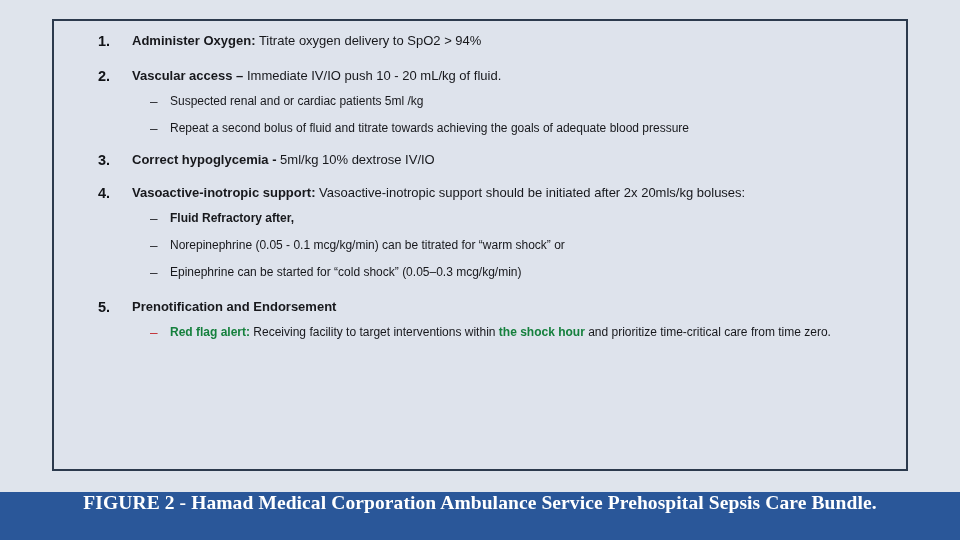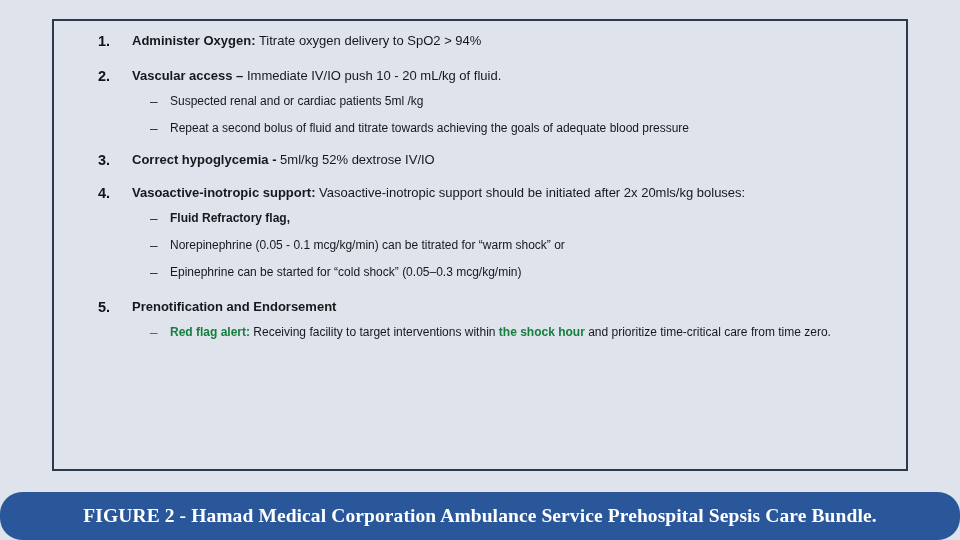--- a/index.html
+++ b/index.html
@@ -109,23 +109,22 @@
 
   
   #caption-bar {
     position: absolute;
     left: 0;
     top: 492px;
     width: 960px;
     height: 48px;
     background: #2a5799;
     display: flex;
-    align-items: center;
+    align-items: flex-start;
     justify-content: center;
-    border-radius: 22px;
   }
   #caption-text {
     font-family: "Liberation Serif", serif;
     font-weight: bold;
     font-size: 19.5px;
     color: #ffffff;
     letter-spacing: 0.1px;
     white-space: nowrap;
   }
 </style>
@@ -152,30 +151,30 @@
           </div>
           <div class="sub">
             <span class="sub-dash">–</span>
             <div class="sub-text">Repeat a second bolus of fluid and titrate towards achieving the goals of adequate blood pressure</div>
           </div>
         </div>
       </div>
 
       <div class="step s3">
         <span class="step-num">3.</span>
-        <div class="step-text"><b>Correct hypoglycemia -</b><span>  5ml/kg 52% dextrose IV/IO</span></div>
+        <div class="step-text"><b>Correct hypoglycemia -</b><span>  5ml/kg 10% dextrose IV/IO</span></div>
       </div>
 
       <div class="step s4">
         <span class="step-num">4.</span>
         <div class="step-text justify"><b>Vasoactive-inotropic  support:</b><span> Vasoactive-inotropic support should be initiated after 2x 20mls/kg boluses:</span></div>
         <div class="subs">
           <div class="sub">
             <span class="sub-dash">–</span>
-            <div class="sub-text"><b>Fluid  Refractory flag,</b></div>
+            <div class="sub-text"><b>Fluid  Refractory after,</b></div>
           </div>
           <div class="sub">
             <span class="sub-dash">–</span>
             <div class="sub-text">Norepinephrine (0.05 - 0.1 mcg/kg/min) can be titrated for “warm shock” or</div>
           </div>
           <div class="sub">
             <span class="sub-dash">–</span>
             <div class="sub-text">Epinephrine can be started for “cold shock” (0.05–0.3 mcg/kg/min)</div>
           </div>
         </div>

